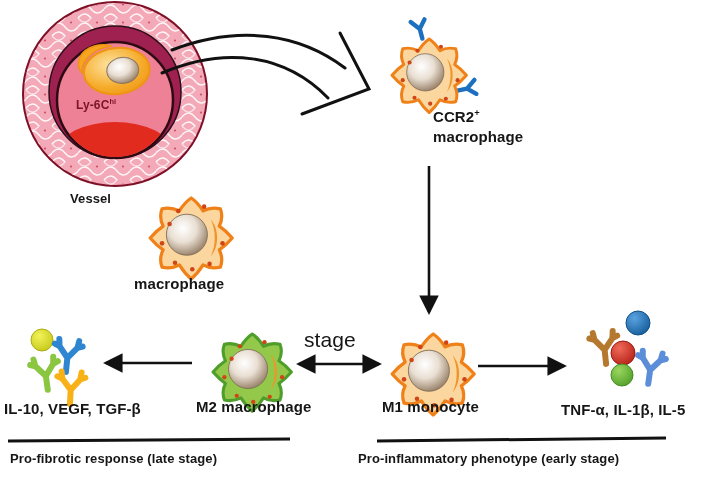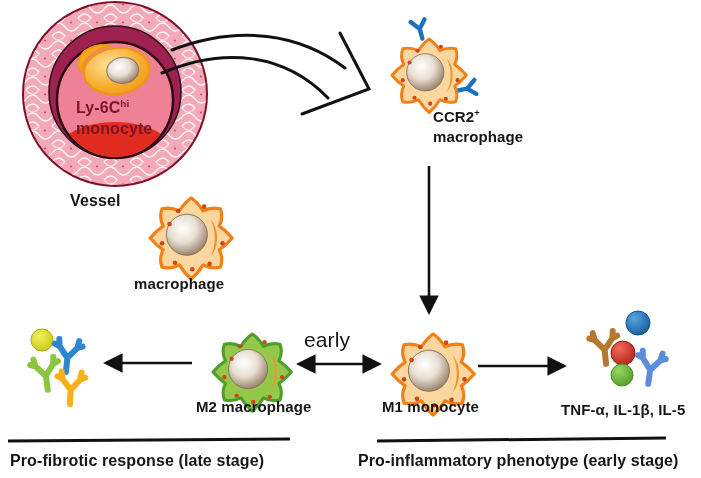--- a/index.html
+++ b/index.html
@@ -6,22 +6,22 @@
   .canvas{
     position:relative;width:701px;height:478px;background:#ffffff;
     font-family:"Liberation Sans",sans-serif;overflow:hidden;
   }
   svg.layer{position:absolute;left:0;top:0;}
   .lbl{
     position:absolute;color:#161616;font-weight:bold;font-size:15px;
     line-height:1.32;white-space:nowrap;letter-spacing:0.1px;
   }
   .lbl sup{font-size:0.62em;}
-  .lbl.maroon{color:#7a1527;font-size:16px;}
-  .lbl.big{font-size:16px;}
+  .lbl.maroon{color:#7a1527;font-size:12px;}
+  .lbl.big{font-size:13px;}
   .lbl.switch{font-weight:normal;font-size:21px;}
 </style>
 </head>
 <body>
 
 <div class="canvas">
 
   <svg class="layer" width="701" height="478" viewBox="0 0 701 478">
     <defs>
       <radialGradient id="nuc" cx="40%" cy="35%" r="75%">
@@ -161,48 +161,50 @@
       <use href="#abY" transform="translate(651,364) rotate(8)" stroke-width="6" stroke="#5b8dd9"></use>
       <circle cx="622" cy="375" r="11" fill="url(#ballGreen)" stroke="#468c22" stroke-width="1"></circle>
     </g>
 
     <line x1="8" y1="441" x2="290" y2="439" stroke="#111111" stroke-width="3"></line>
     <line x1="377" y1="441" x2="666" y2="438" stroke="#111111" stroke-width="3"></line>
   </svg>
 
   <div class="lbl maroon" style="left:76px;top:97px;text-align:left;">
     <div><span>Ly-6C</span><sup>hi</sup></div>
-    <div>monocyte</div>
   </div>
 
   <div class="lbl big" style="left:70px;top:190px;">
     <span>Vessel</span>
   </div>
 
   <div class="lbl" style="left:385px;top:107px;margin-left:48px;">
     <div><span>CCR2</span><sup>+</sup></div>
     <div>macrophage</div>
   </div>
 
   <div class="lbl" style="left:134px;top:274px;">
     <div>macrophage</div>
   </div>
 
   <div class="lbl switch" style="left:304px;top:326px;">
-    <span>early</span>
+    <span>stage</span>
   </div>
 
   <div class="lbl" style="left:196px;top:397px;">
     <span>M2 macrophage</span>
   </div>
 
   <div class="lbl" style="left:382px;top:397px;">
     <span>M1 monocyte</span>
   </div>
 
+  <div class="lbl" style="left:4px;top:399px;">
+    <span>IL-10, VEGF, TGF-β</span>
+  </div>
 
   <div class="lbl" style="left:561px;top:400px;">
     <span>TNF-α, IL-1β, IL-5</span>
   </div>
 
   <div class="lbl big" style="left:10px;top:450px;">
     <span>Pro-fibrotic response (late stage)</span>
   </div>
 
   <div class="lbl big" style="left:358px;top:450px;">

